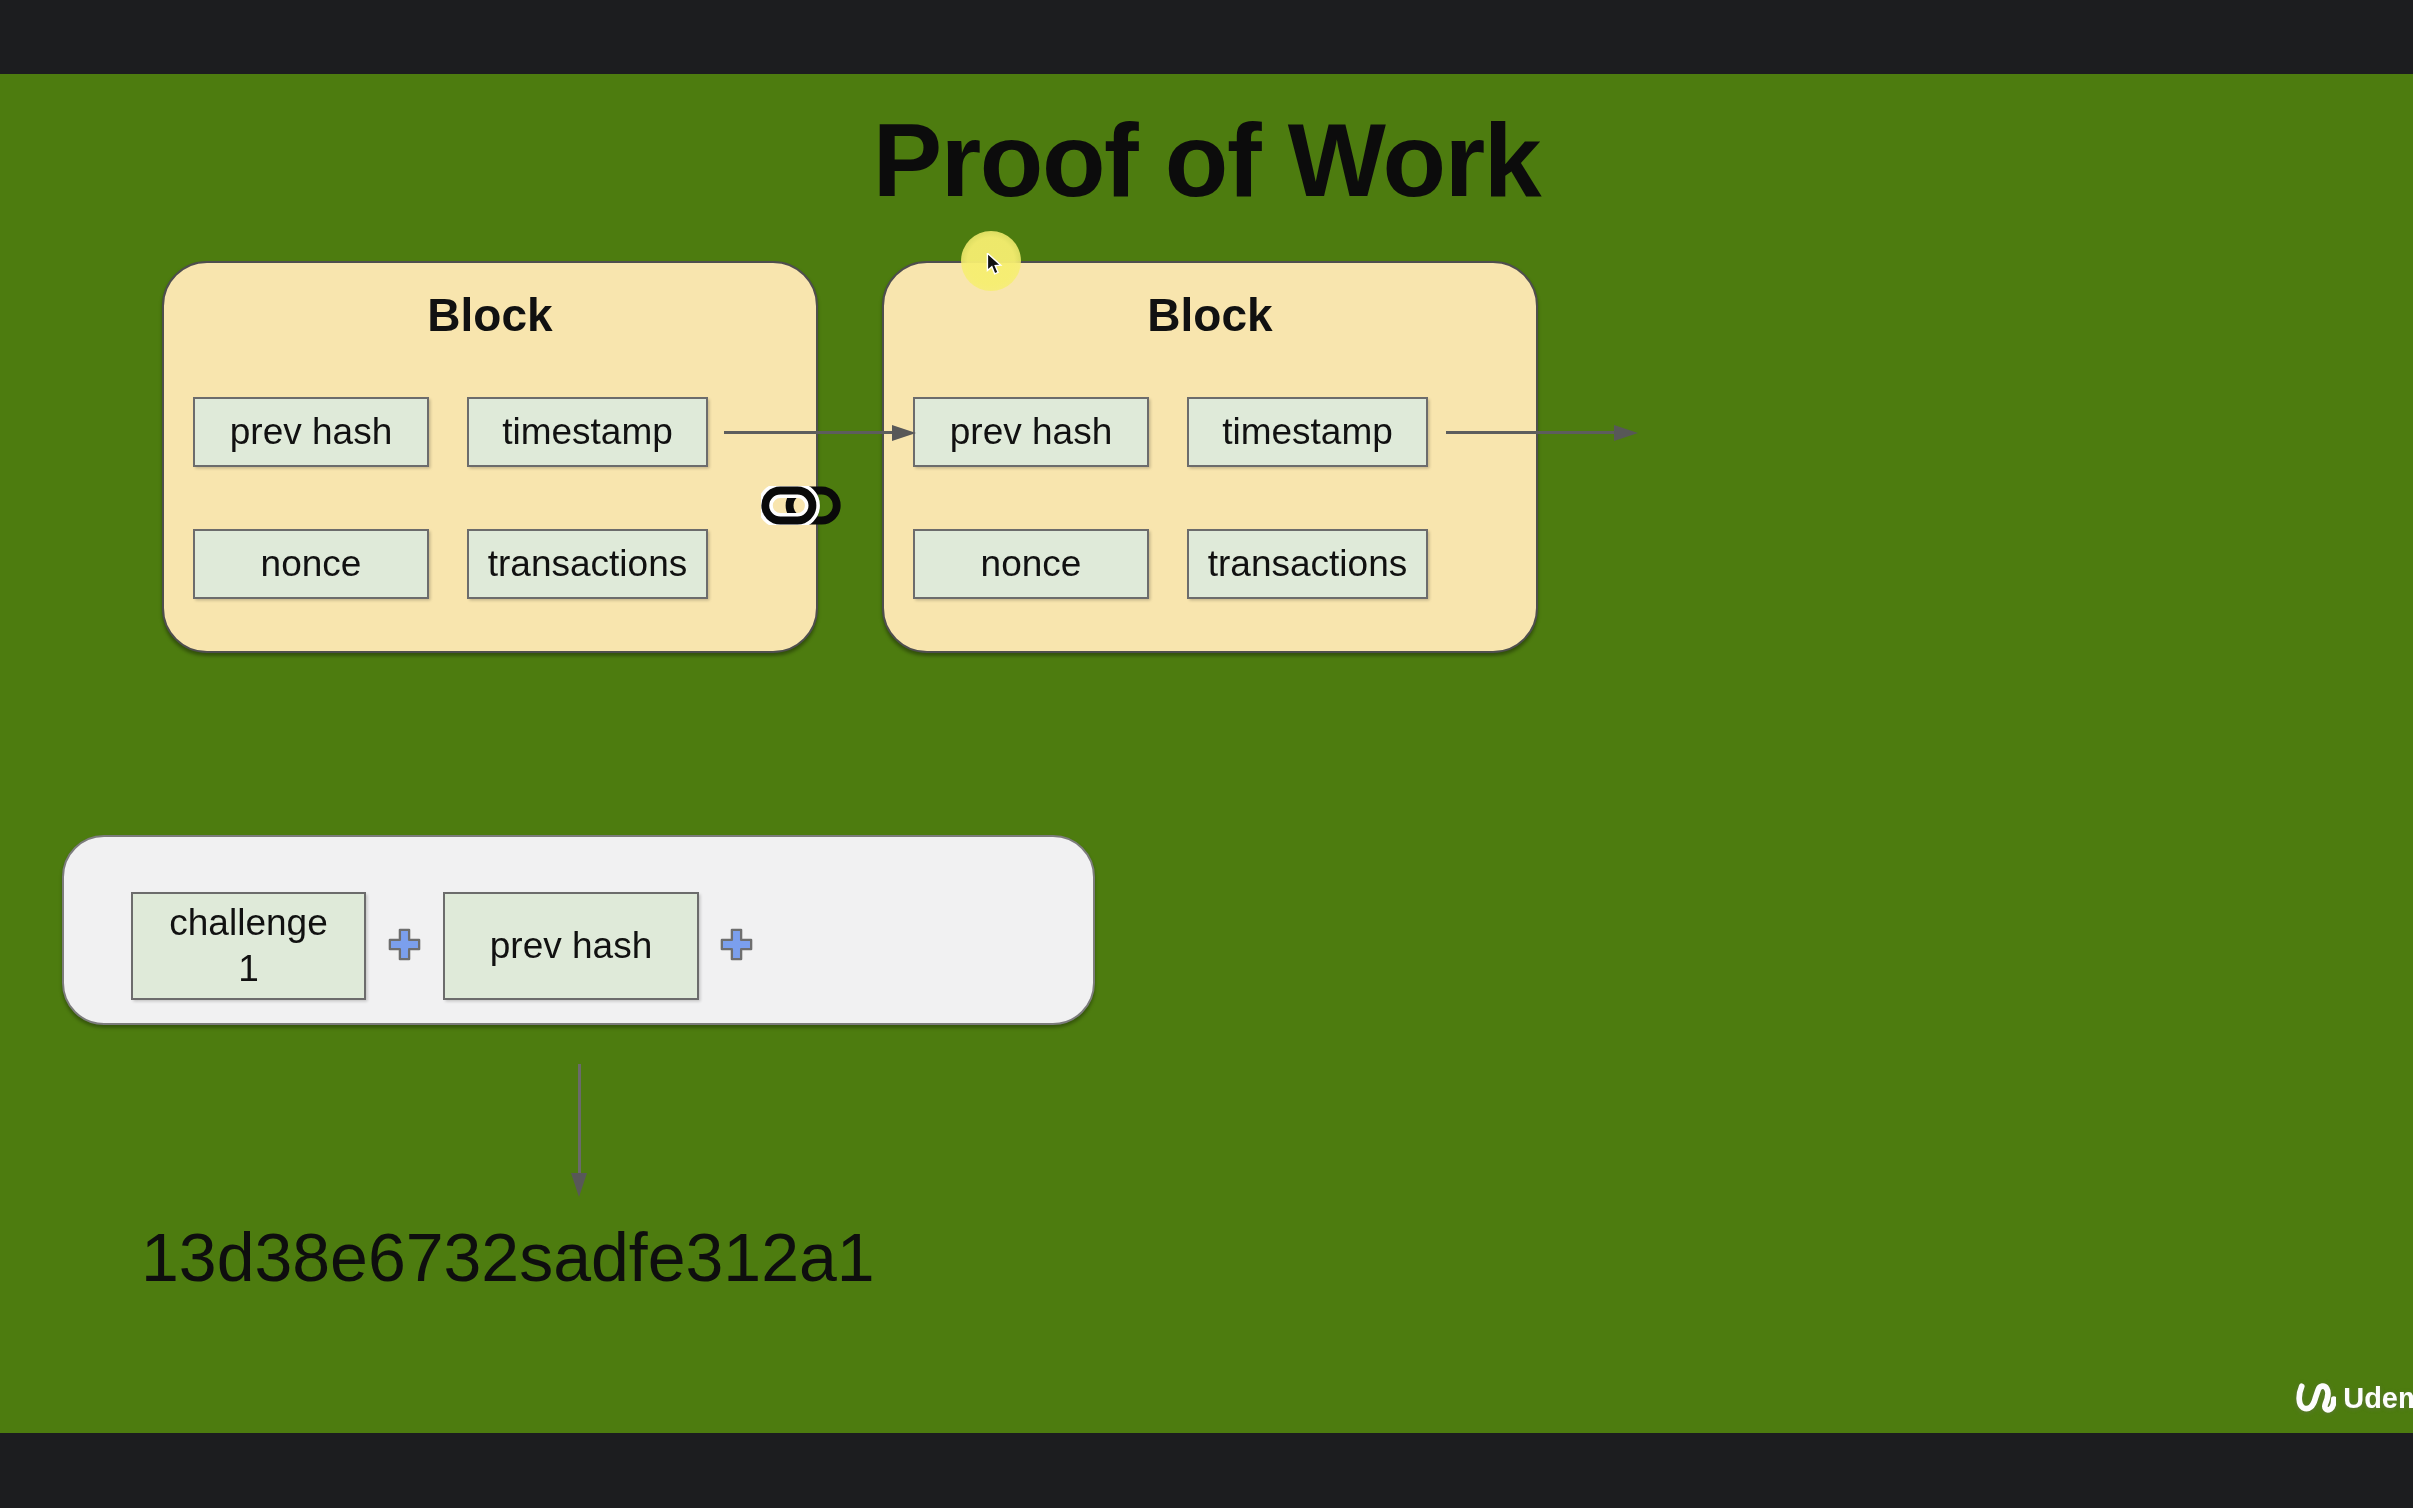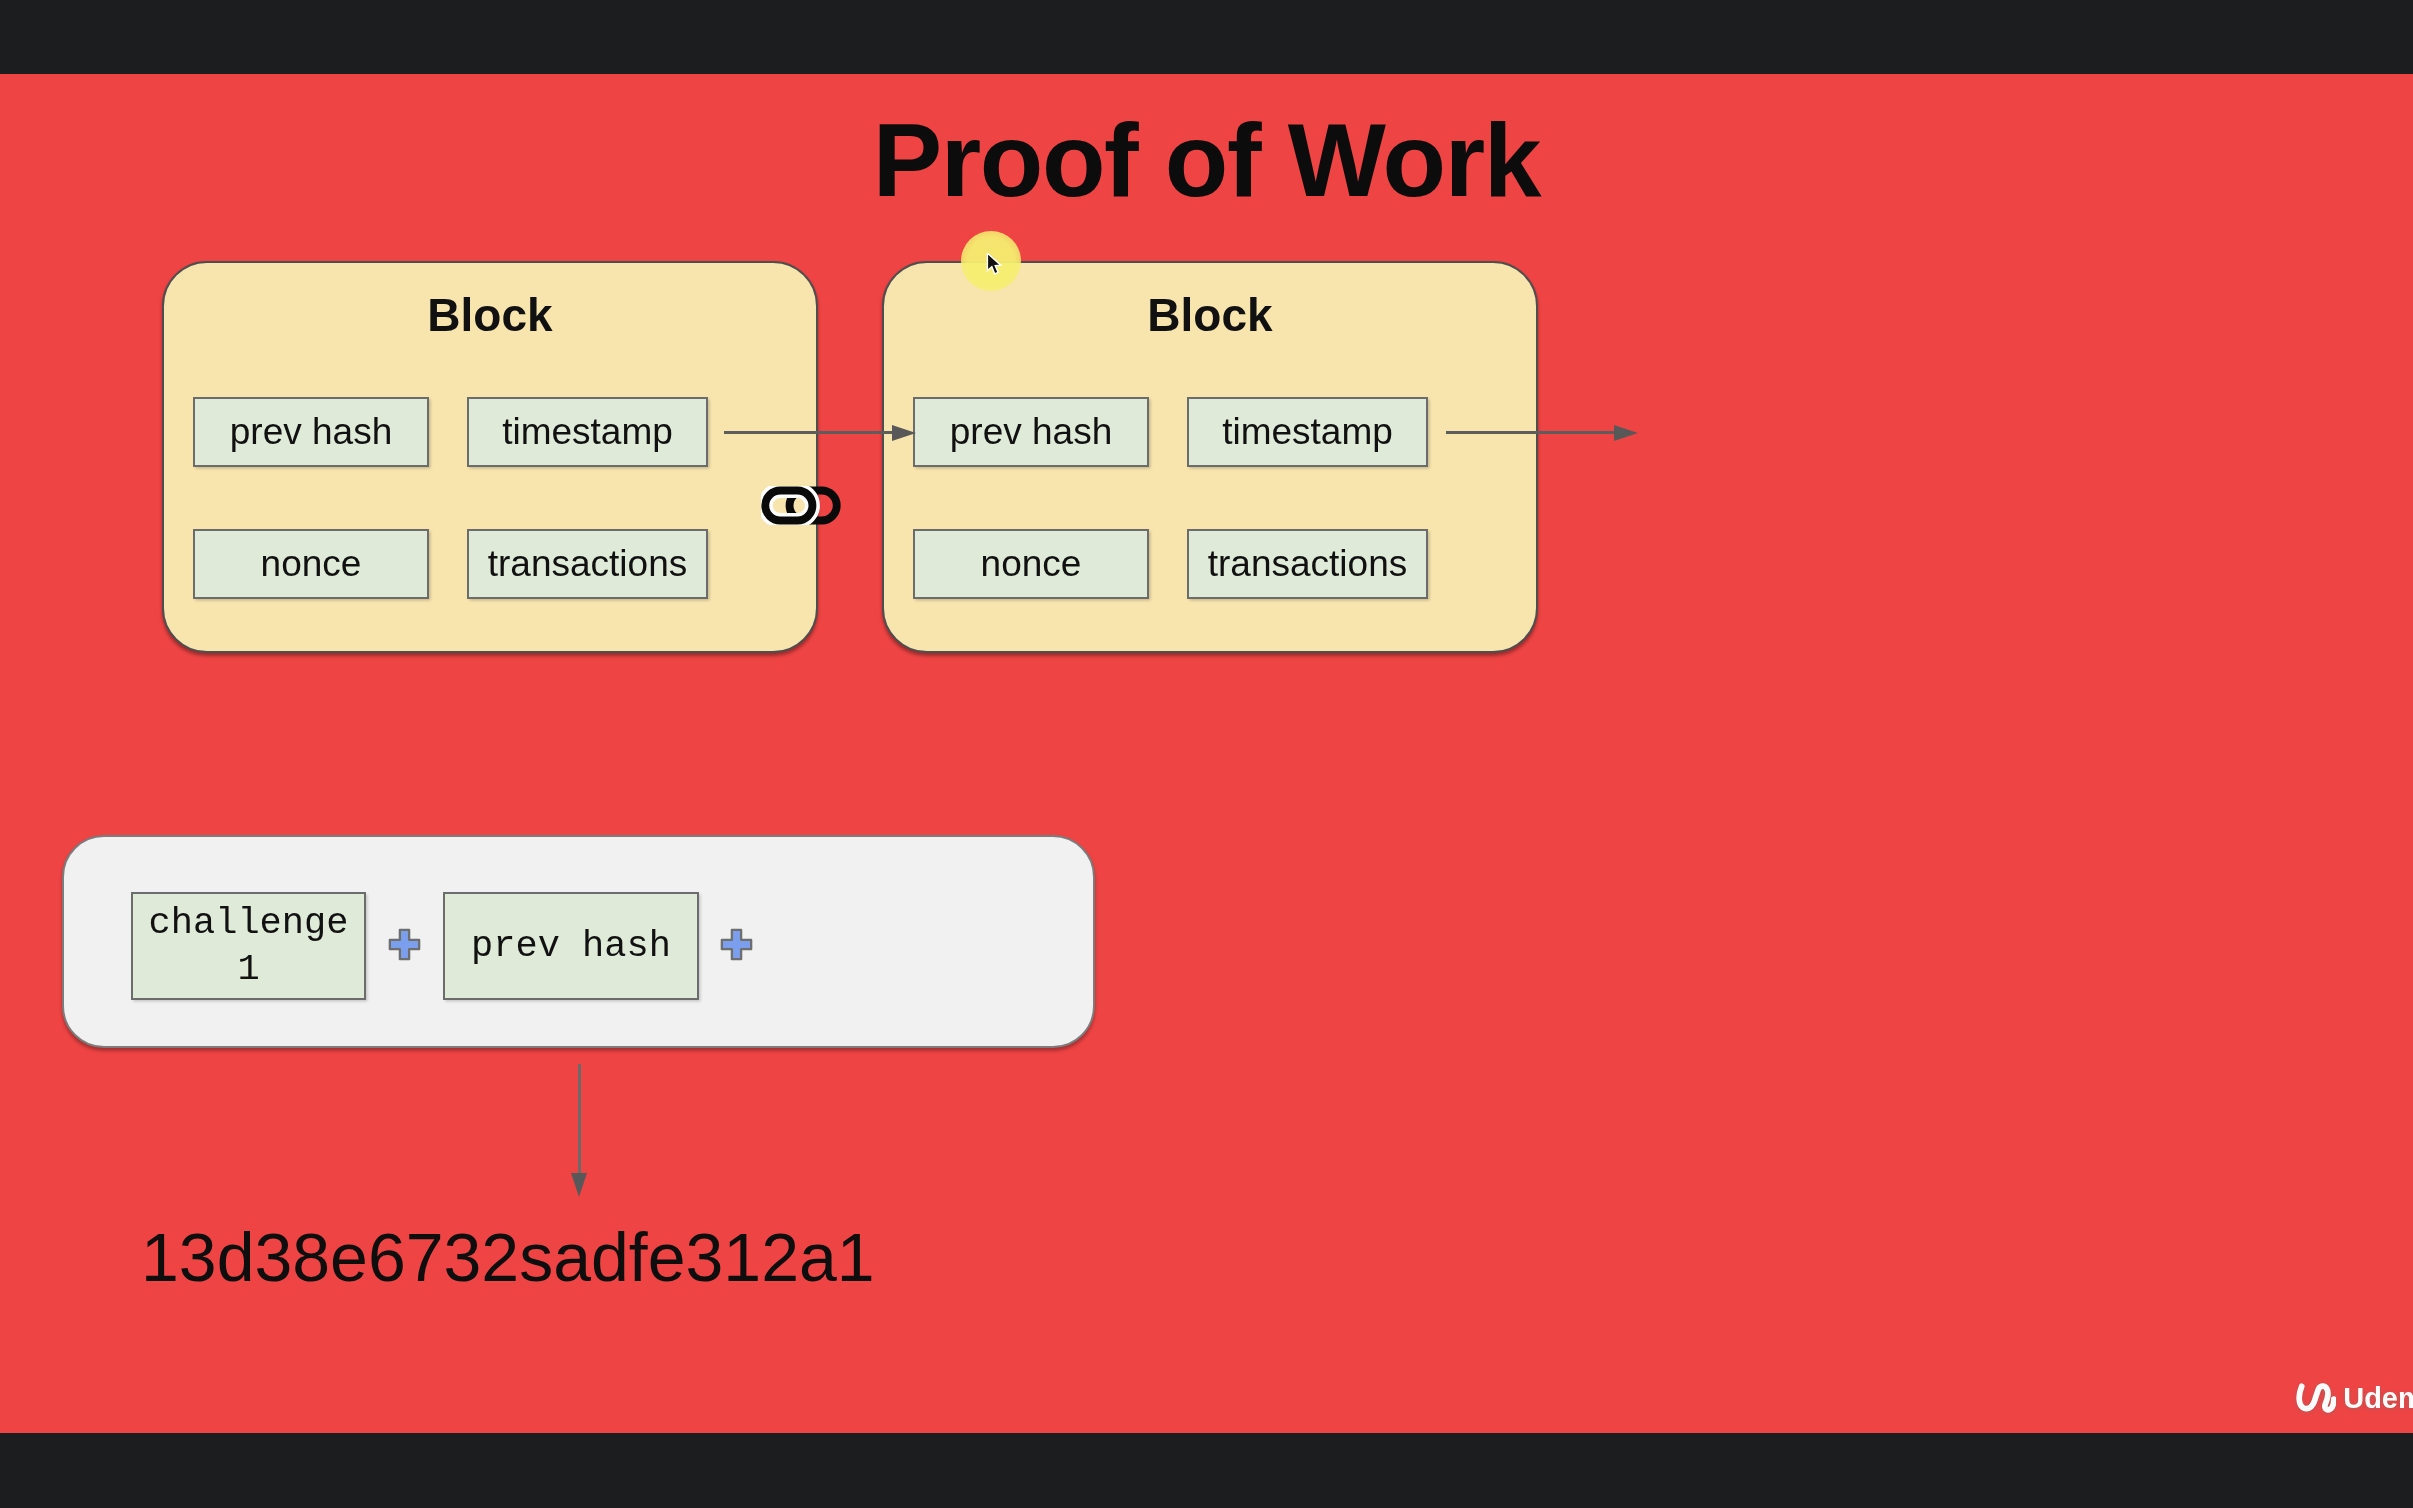--- a/index.html
+++ b/index.html
@@ -1,18 +1,18 @@
 <!DOCTYPE html>
 <html style="font-size:11.5px"><head>
 <meta charset="utf-8">
 <style>
   html,body{margin:0;padding:0;background:#ffffff;}
   .stage{
     position:relative;width:2413px;height:1508px;overflow:hidden;
-    background:#ef4444;font-family:"Liberation Sans",sans-serif;
+    background:#4d7c0f;font-family:"Liberation Sans",sans-serif;
   }
   .letterbox{position:absolute;left:0;width:2413px;background:#1C1D1F;}
   .letterbox.top{top:0;height:74px;}
   .letterbox.bottom{top:1433px;height:75px;}
 
   .slide-title{
     position:absolute;top:108px;left:0;width:2413px;text-align:center;
     font-size:104px;line-height:104px;font-weight:bold;color:#0c0c0c;letter-spacing:-1.4px;
   }
 
@@ -46,24 +46,23 @@
   .vline{position:absolute;width:2.9px;background:#6a6a6a;}
   .arrowhead-down{
     position:absolute;width:0;height:0;
     border-left:8px solid transparent;border-right:8px solid transparent;
     border-top:24.4px solid #585858;
   }
 
   .chain-icon{position:absolute;left:761px;top:486px;}
 
   .hash-input{
-    position:absolute;left:62px;top:835px;width:1033px;height:213px;box-sizing:border-box;
+    position:absolute;left:62px;top:835px;width:1033px;height:190px;box-sizing:border-box;
     background:#F1F1F2;border:2.2px solid #7C7C7C;border-radius:42px;
     box-shadow:0 2.9px 3.6px -0.7px rgba(0,0,0,0.3);
-    font-family:Liberation Mono, monospace;
   }
   .gfield{
     position:absolute;top:55px;height:108px;box-sizing:border-box;
     background:#DFEAD9;border:2.2px solid #6C6C6C;
     display:flex;flex-direction:column;align-items:center;justify-content:center;
     font-size:37px;line-height:46px;color:#111;text-align:center;
     box-shadow:2.2px 2.2px 2.9px rgba(0,0,0,0.2);
   }
   .g1{left:67px;width:235px;} .g2{left:379px;width:256px;} .g3{left:708px;width:259px;}
   .plus-wrap{position:absolute;top:89px;width:37px;height:37px;}

